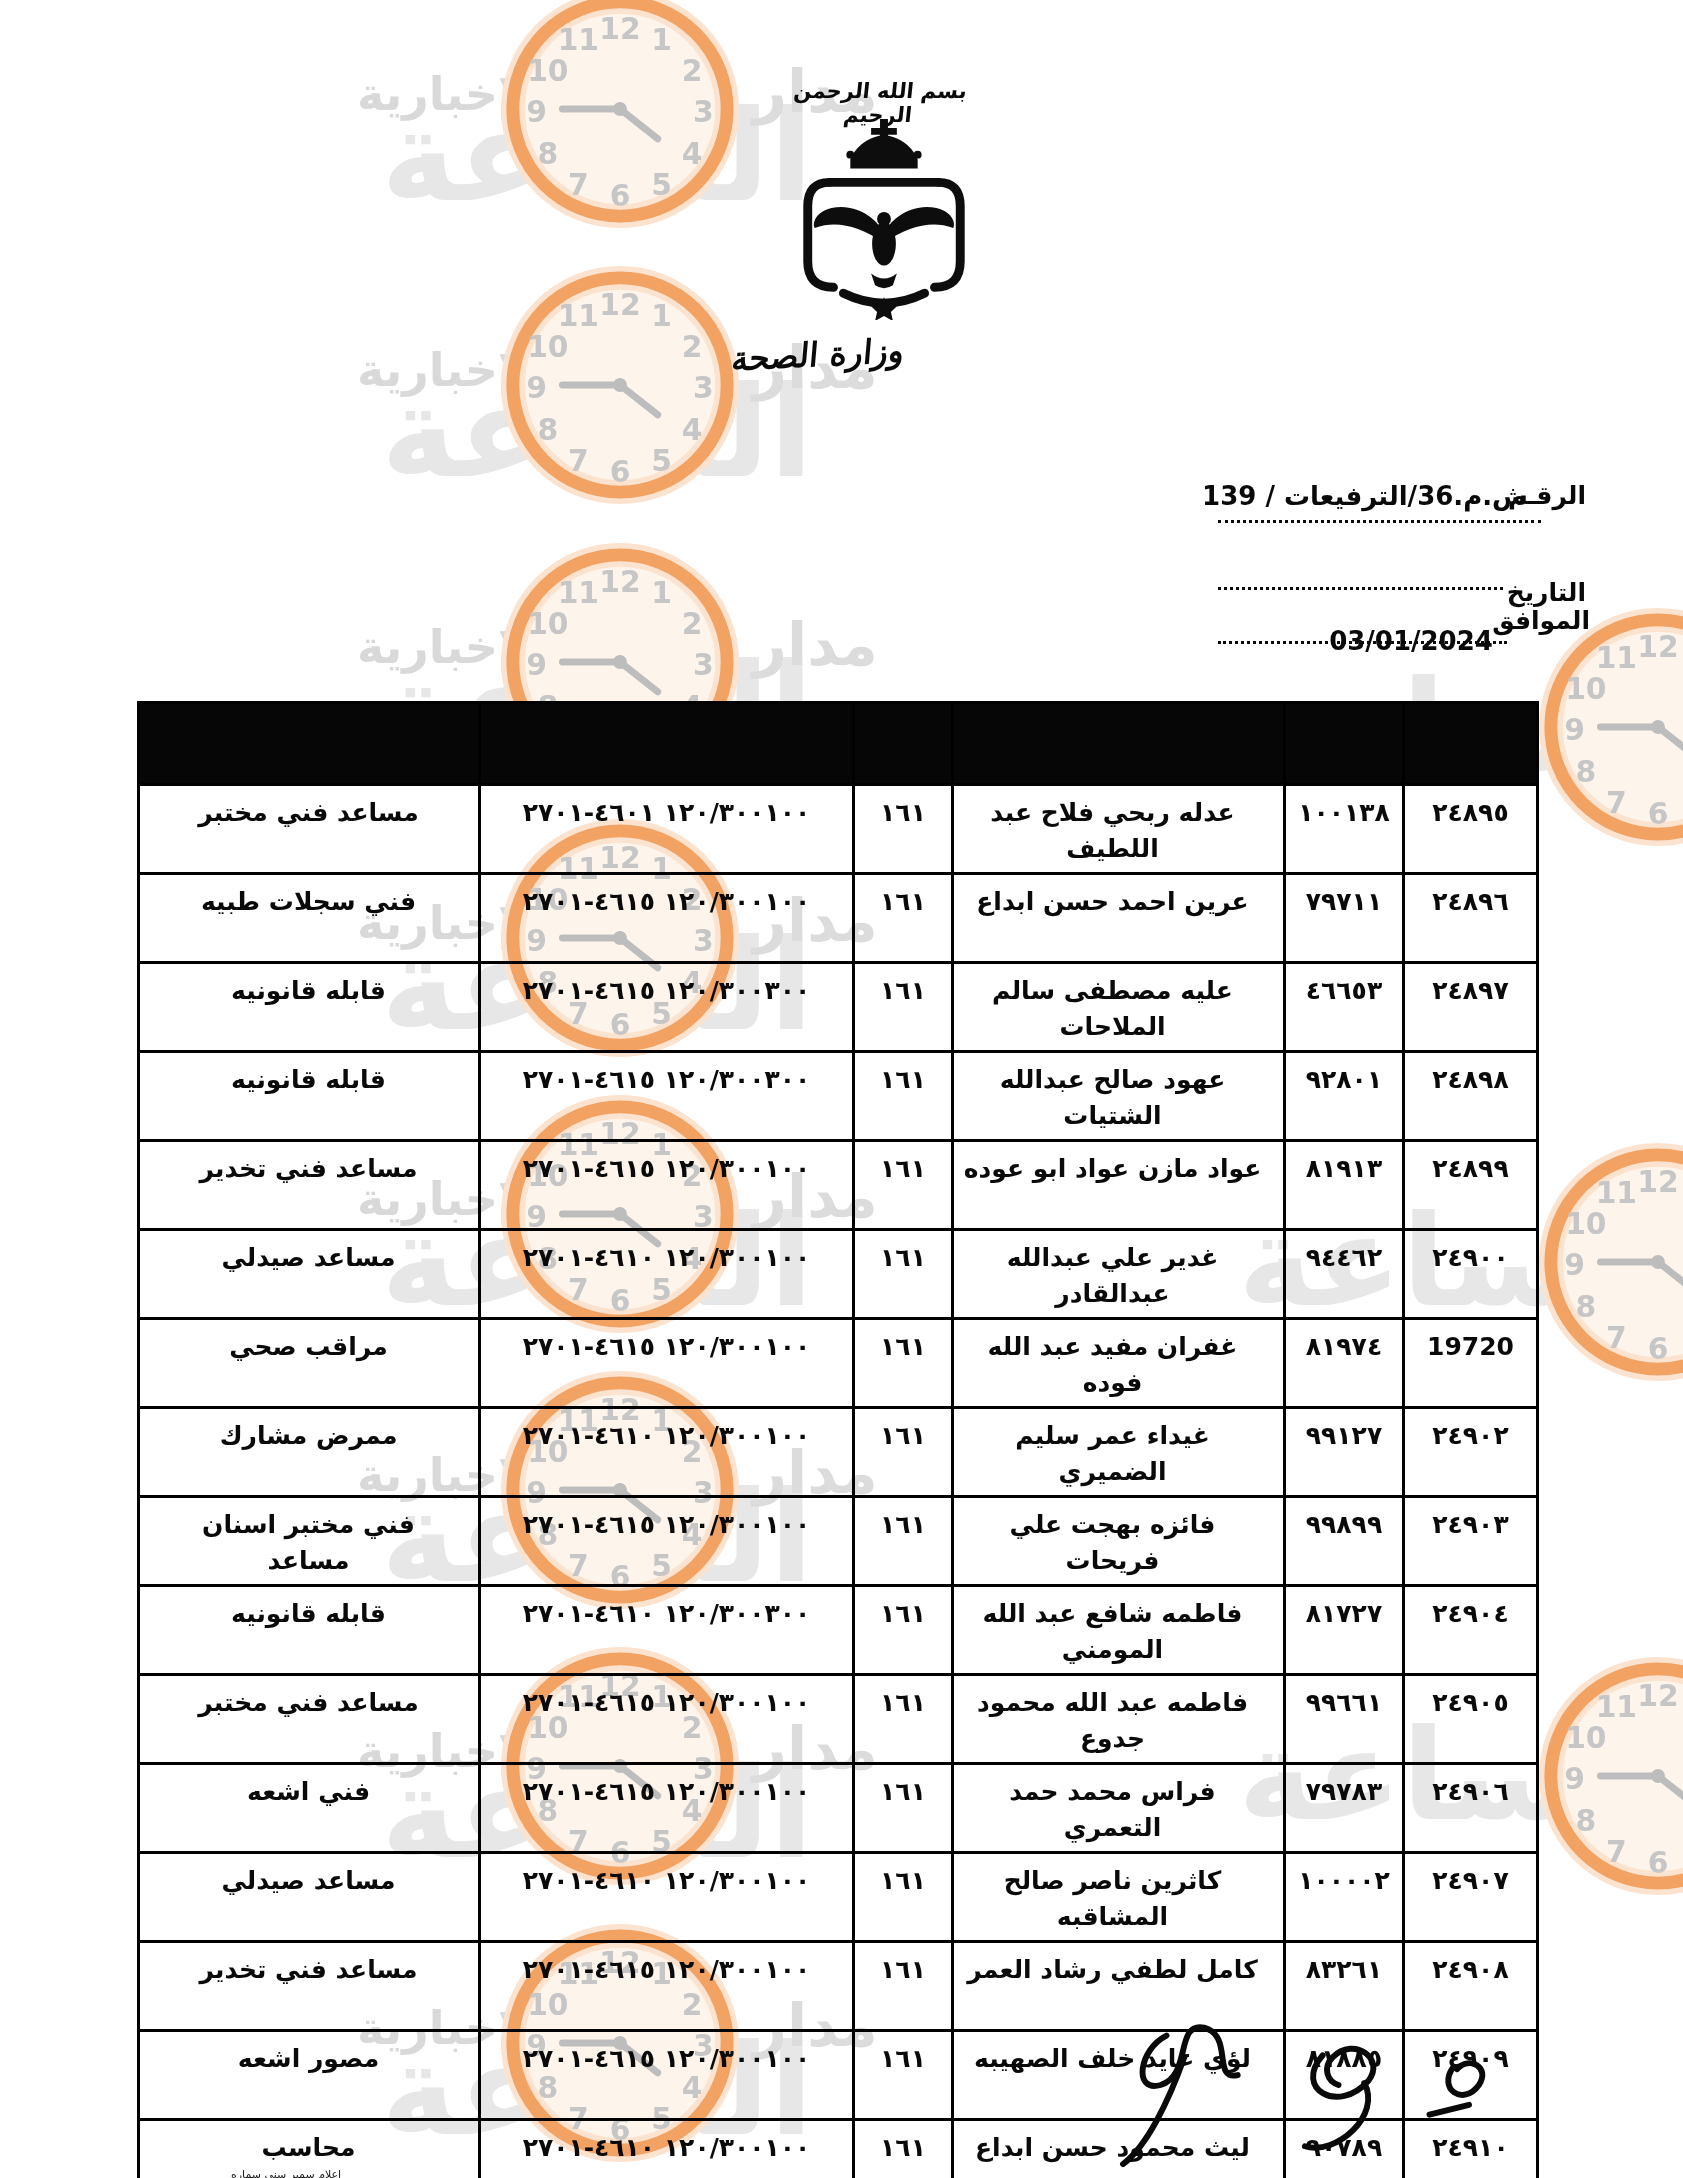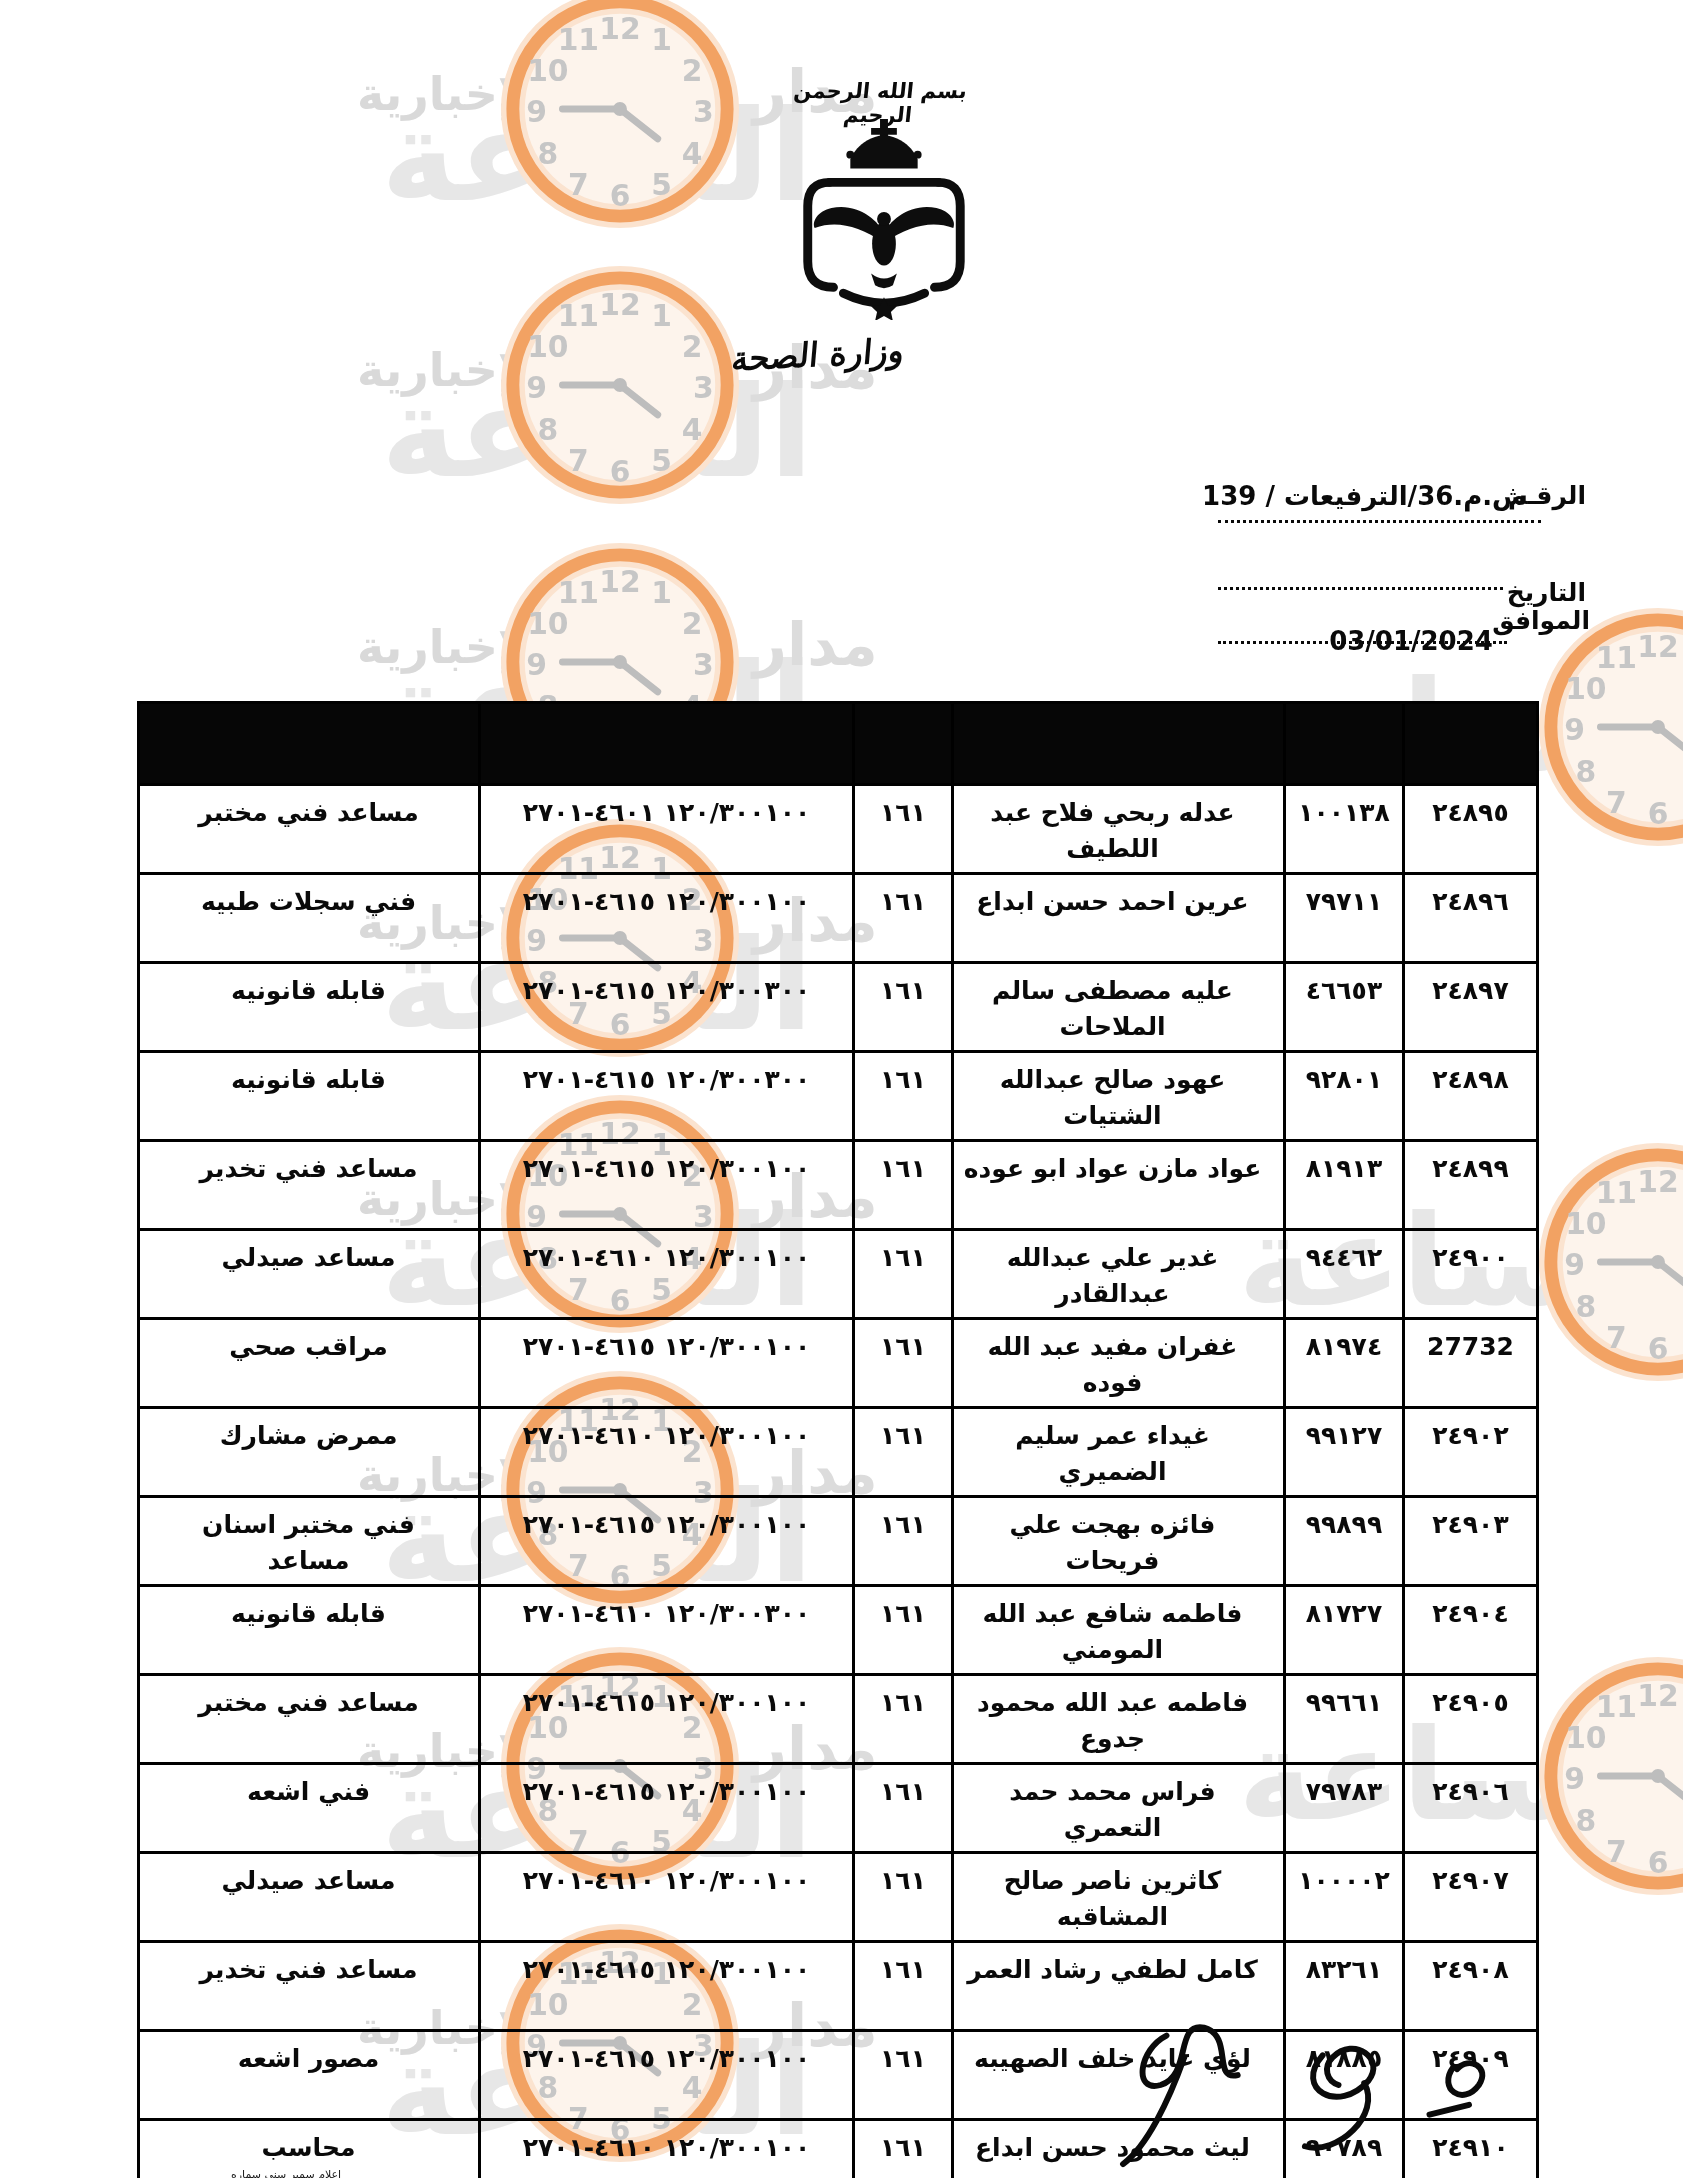--- a/index.html
+++ b/index.html
@@ -461,21 +461,21 @@
   </tr>
             <tr>
     <td class="c-serial">٢٤٩٠٠</td>
     <td class="c-emp">٩٤٤٦٢</td>
     <td class="c-name">غدير علي عبدالله عبدالقادر</td>
     <td class="c-cat">١٦١</td>
     <td class="c-code">١٢٠/٣٠٠١٠٠   ٤٦١٠-٢٧٠١</td>
     <td class="c-job">مساعد صيدلي</td>
   </tr>
             <tr>
-    <td class="c-serial">27732</td>
+    <td class="c-serial">19720</td>
     <td class="c-emp">٨١٩٧٤</td>
     <td class="c-name">غفران مفيد عبد الله فوده</td>
     <td class="c-cat">١٦١</td>
     <td class="c-code">١٢٠/٣٠٠١٠٠   ٤٦١٥-٢٧٠١</td>
     <td class="c-job">مراقب صحي</td>
   </tr>
             <tr>
     <td class="c-serial">٢٤٩٠٢</td>
     <td class="c-emp">٩٩١٢٧</td>
     <td class="c-name">غيداء عمر سليم الضميري</td>

